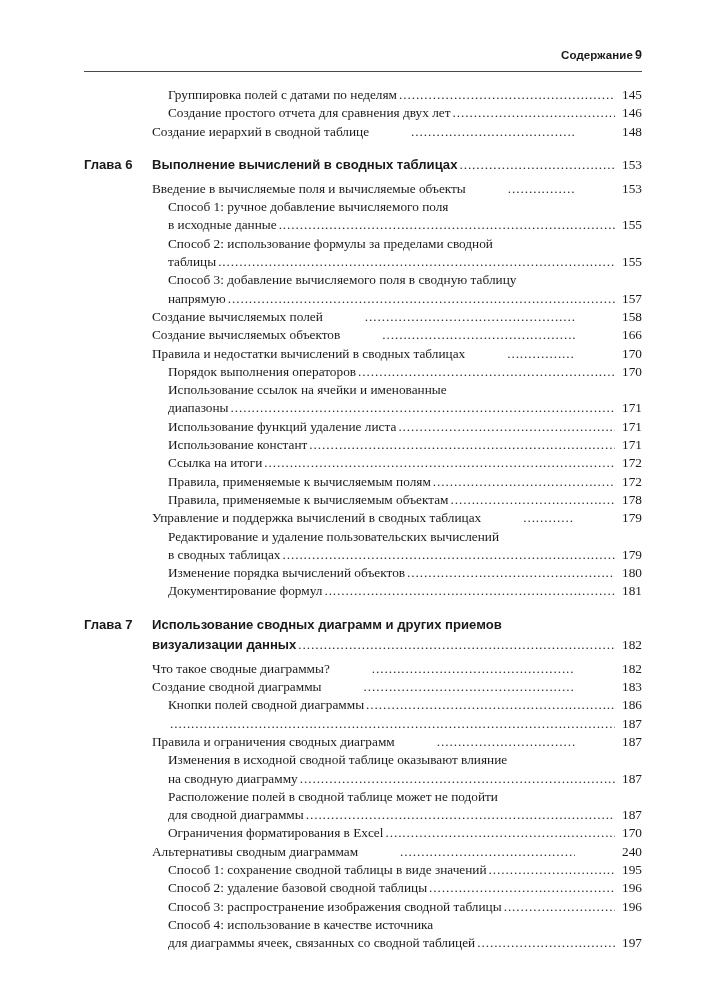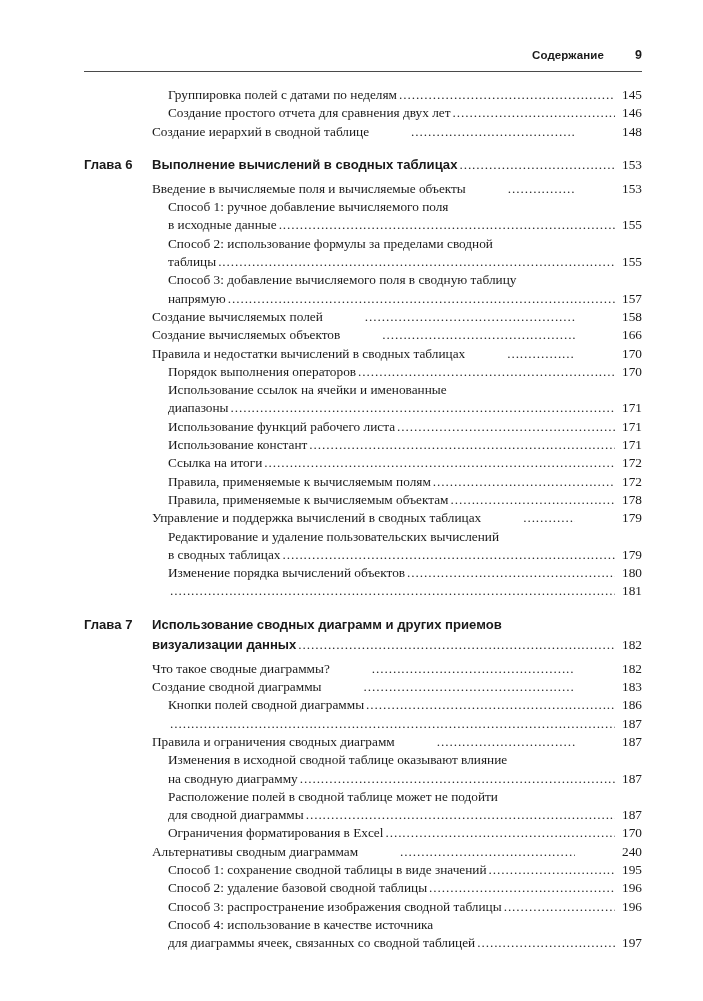--- a/index.html
+++ b/index.html
@@ -25,21 +25,21 @@
     height: 20px;
     display: flex;
     justify-content: flex-end;
     align-items: baseline;
     font-family: "Liberation Sans", "DejaVu Sans", sans-serif;
     font-weight: bold;
     font-size: 11.5px;
     color: #1a1a1a;
     letter-spacing: 0.1px;
   }
-  .running-head .rh-label { margin-right: 31px; }
+  .running-head .rh-label { margin-right: 2px; }
   .running-head .rh-page  { font-size: 12.5px; }
 
   .head-rule {
     position: absolute;
     left: 84px;
     width: 558px;
     top: 71px;
     height: 1px;
     background: #4a4a4a;
   }
@@ -212,21 +212,21 @@
       <span class="txt">Использование ссылок на ячейки и именованные</span>
       <span class="no-dots"></span>
       <span class="pg"></span>
     </div>
     <div class="line lvl2">
       <span class="txt">диапазоны</span>
       <span class="dots"></span>
       <span class="pg">171</span>
     </div>
     <div class="line lvl2">
-      <span class="txt">Использование функций рабочего листа</span>
+      <span class="txt">Использование функций удаление листа</span>
       <span class="dots"></span>
       <span class="pg">171</span>
     </div>
     <div class="line lvl2">
       <span class="txt">Использование констант</span>
       <span class="dots"></span>
       <span class="pg">171</span>
     </div>
     <div class="line lvl2">
       <span class="txt">Ссылка на итоги</span>
@@ -257,20 +257,21 @@
       <span class="txt">в сводных таблицах</span>
       <span class="dots"></span>
       <span class="pg">179</span>
     </div>
     <div class="line lvl2">
       <span class="txt">Изменение порядка вычислений объектов</span>
       <span class="dots"></span>
       <span class="pg">180</span>
     </div>
     <div class="line lvl2">
+      <span class="txt">Документирование формул</span>
       <span class="dots"></span>
       <span class="pg">181</span>
     </div>
     <div class="sp-before-chapter"></div>
     <div class="line chapter">
       <span class="ch-num">Глава 7</span>
       <span class="txt ch-title">Использование сводных диаграмм и других приемов</span>
       <span class="no-dots"></span>
       <span class="pg"></span>
     </div>

